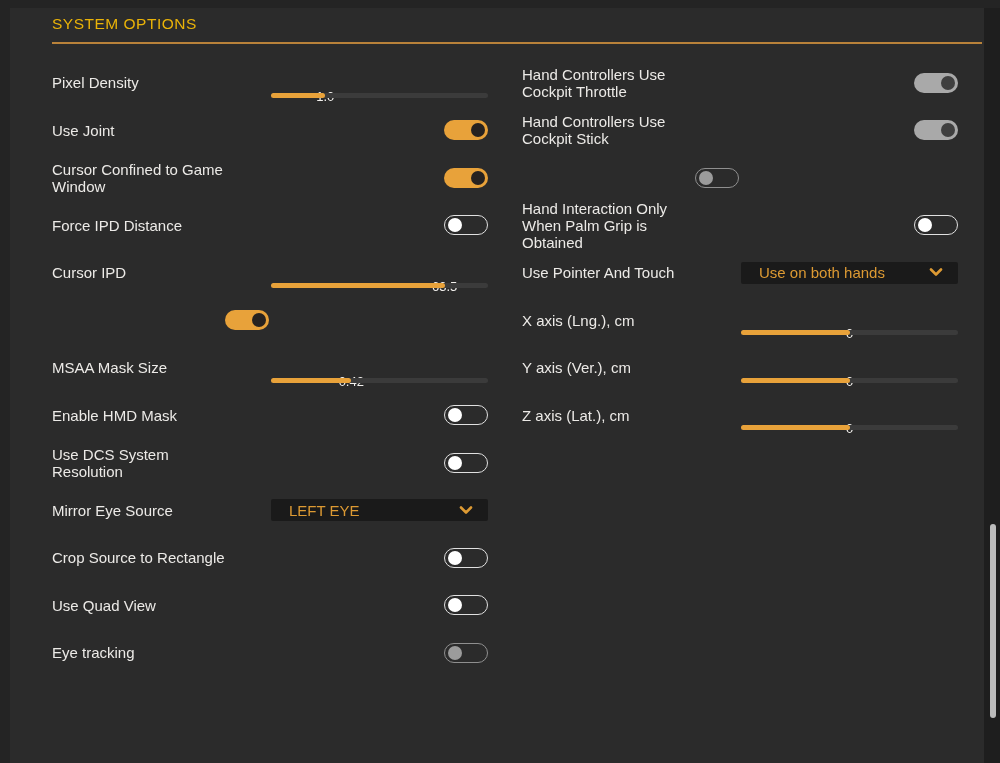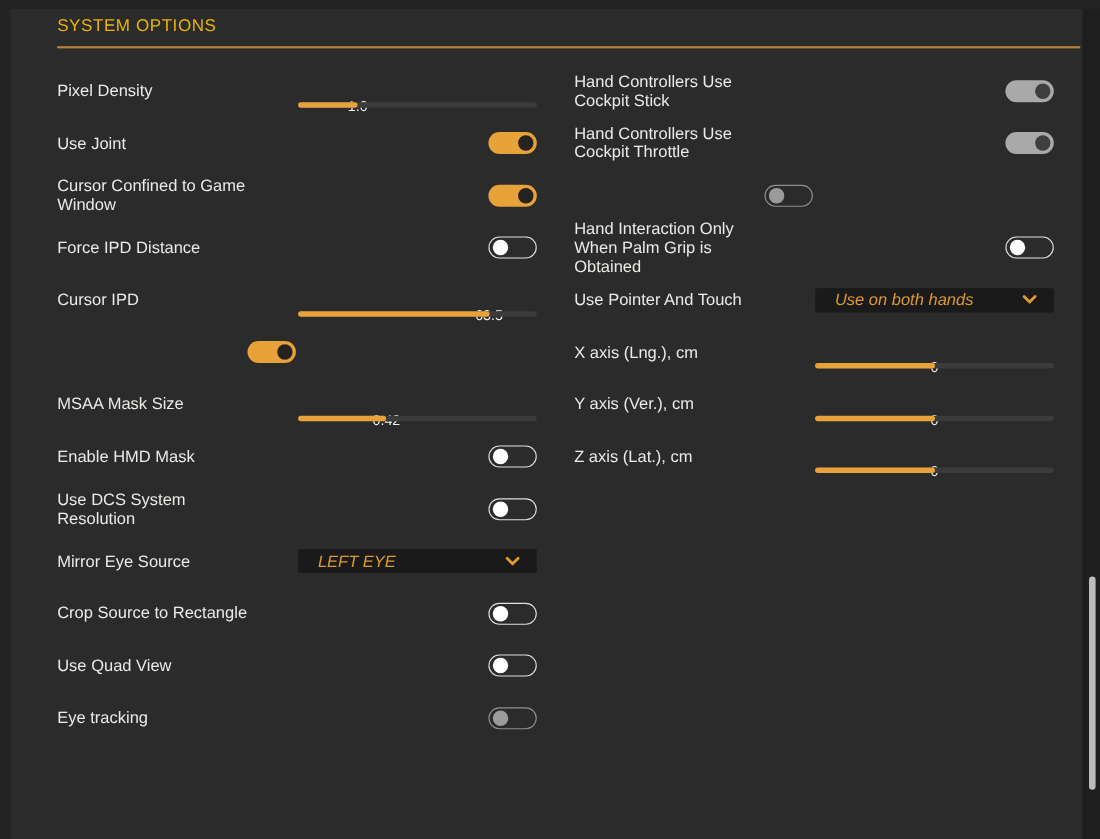--- a/index.html
+++ b/index.html
@@ -44,21 +44,21 @@
   .toggle.on.gray .knob{right:3px;background:#3f3f3f;}
   .toggle.off{background:transparent;border:1.5px solid #e0e0e0;}
   .toggle.off .knob{left:2.5px;background:#ffffff;}
   .toggle.off.gray{border-color:#8f8f8f;}
   .toggle.off.gray .knob{background:#9b9b9b;}
 
   
   .dropdown{
     width:100%;height:22px;background:#1a1a1a;border-radius:2px;
     display:flex;align-items:center;justify-content:space-between;
-    padding:0 15px 0 18px;box-sizing:border-box;cursor:pointer;font-style:italic;
+    padding:0 15px 0 18px;box-sizing:border-box;cursor:pointer;
   }
   .dropdown .value{color:#dd9a33;font-size:15px;white-space:nowrap;}
   .dropdown svg{flex:none;}
 
   
   .scroll-strip{position:absolute;right:0;top:8px;width:16px;height:755px;background:#1e1e1e;}
   .scroll-thumb{position:absolute;right:4px;top:516px;width:6px;height:194px;background:#bcbcbc;border-radius:3px;}
 </style>
 </head>
 <body>
@@ -198,30 +198,30 @@
           <div class="knob"></div>
         </div>
     </div>
   </div>
 
 </div>
 
 <div class="col col-right">
 
   <div class="row">
+    <span class="label">Hand Controllers Use Cockpit Throttle</span>
+    <div class="control">
+      <div class="toggle on gray">
+          <div class="knob"></div>
+        </div>
+    </div>
+  </div>
+
+  <div class="row">
     <span class="label">Hand Controllers Use Cockpit Stick</span>
-    <div class="control">
-      <div class="toggle on gray">
-          <div class="knob"></div>
-        </div>
-    </div>
-  </div>
-
-  <div class="row">
-    <span class="label">Hand Controllers Use Cockpit Throttle</span>
     <div class="control">
       <div class="toggle on gray">
           <div class="knob"></div>
         </div>
     </div>
   </div>
 
   <div class="row">
     <div class="control">
       <div class="toggle off gray">

